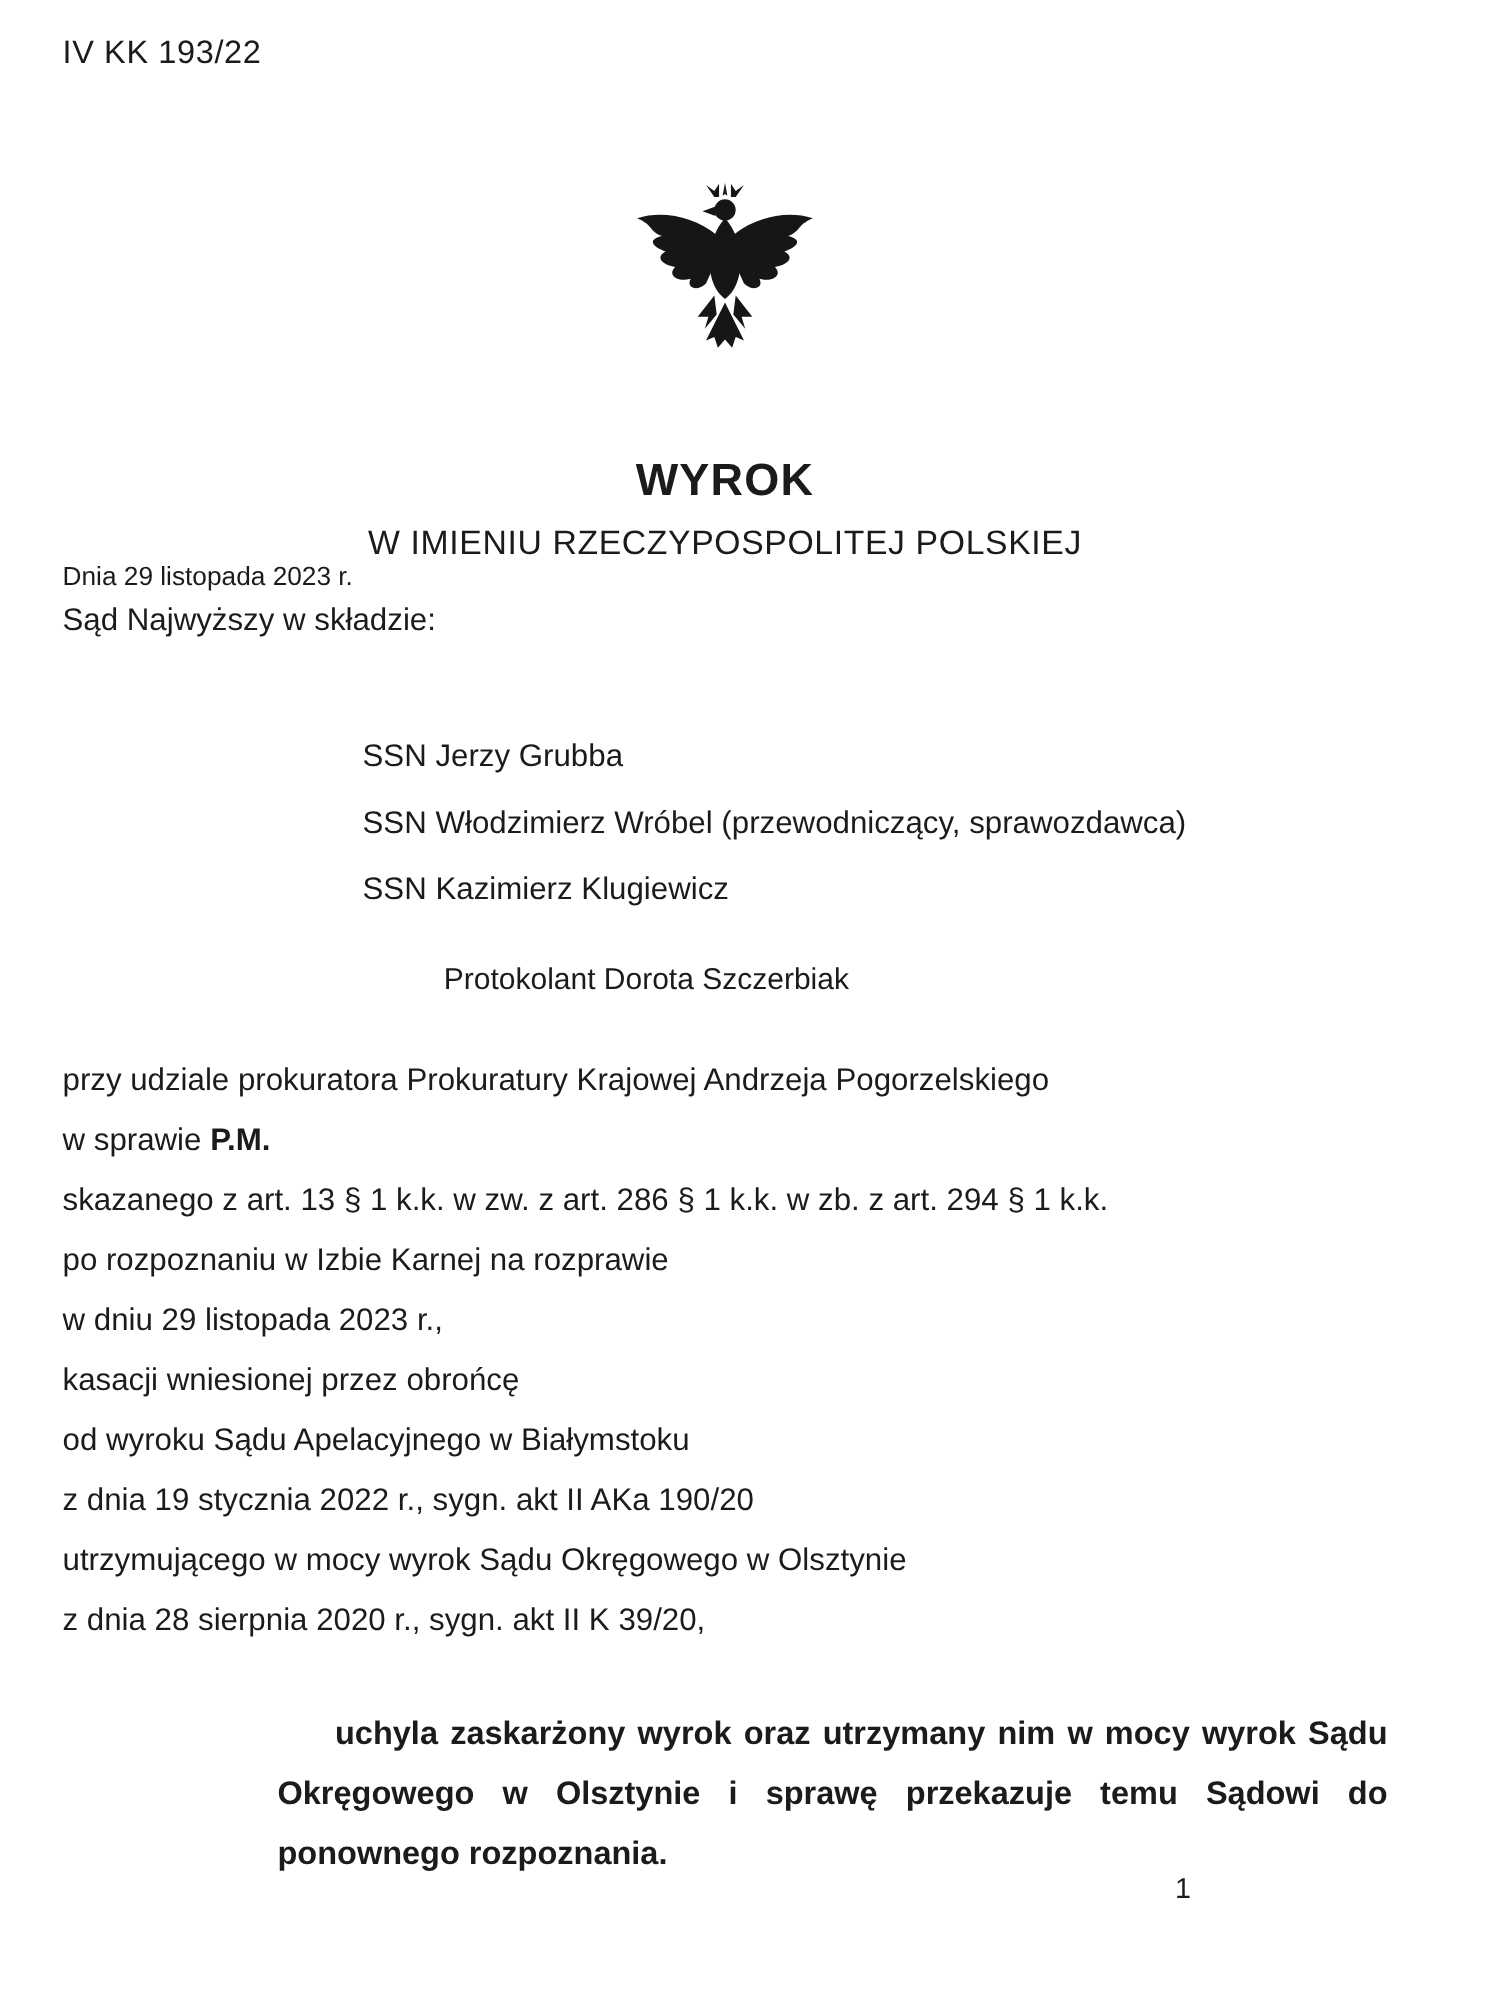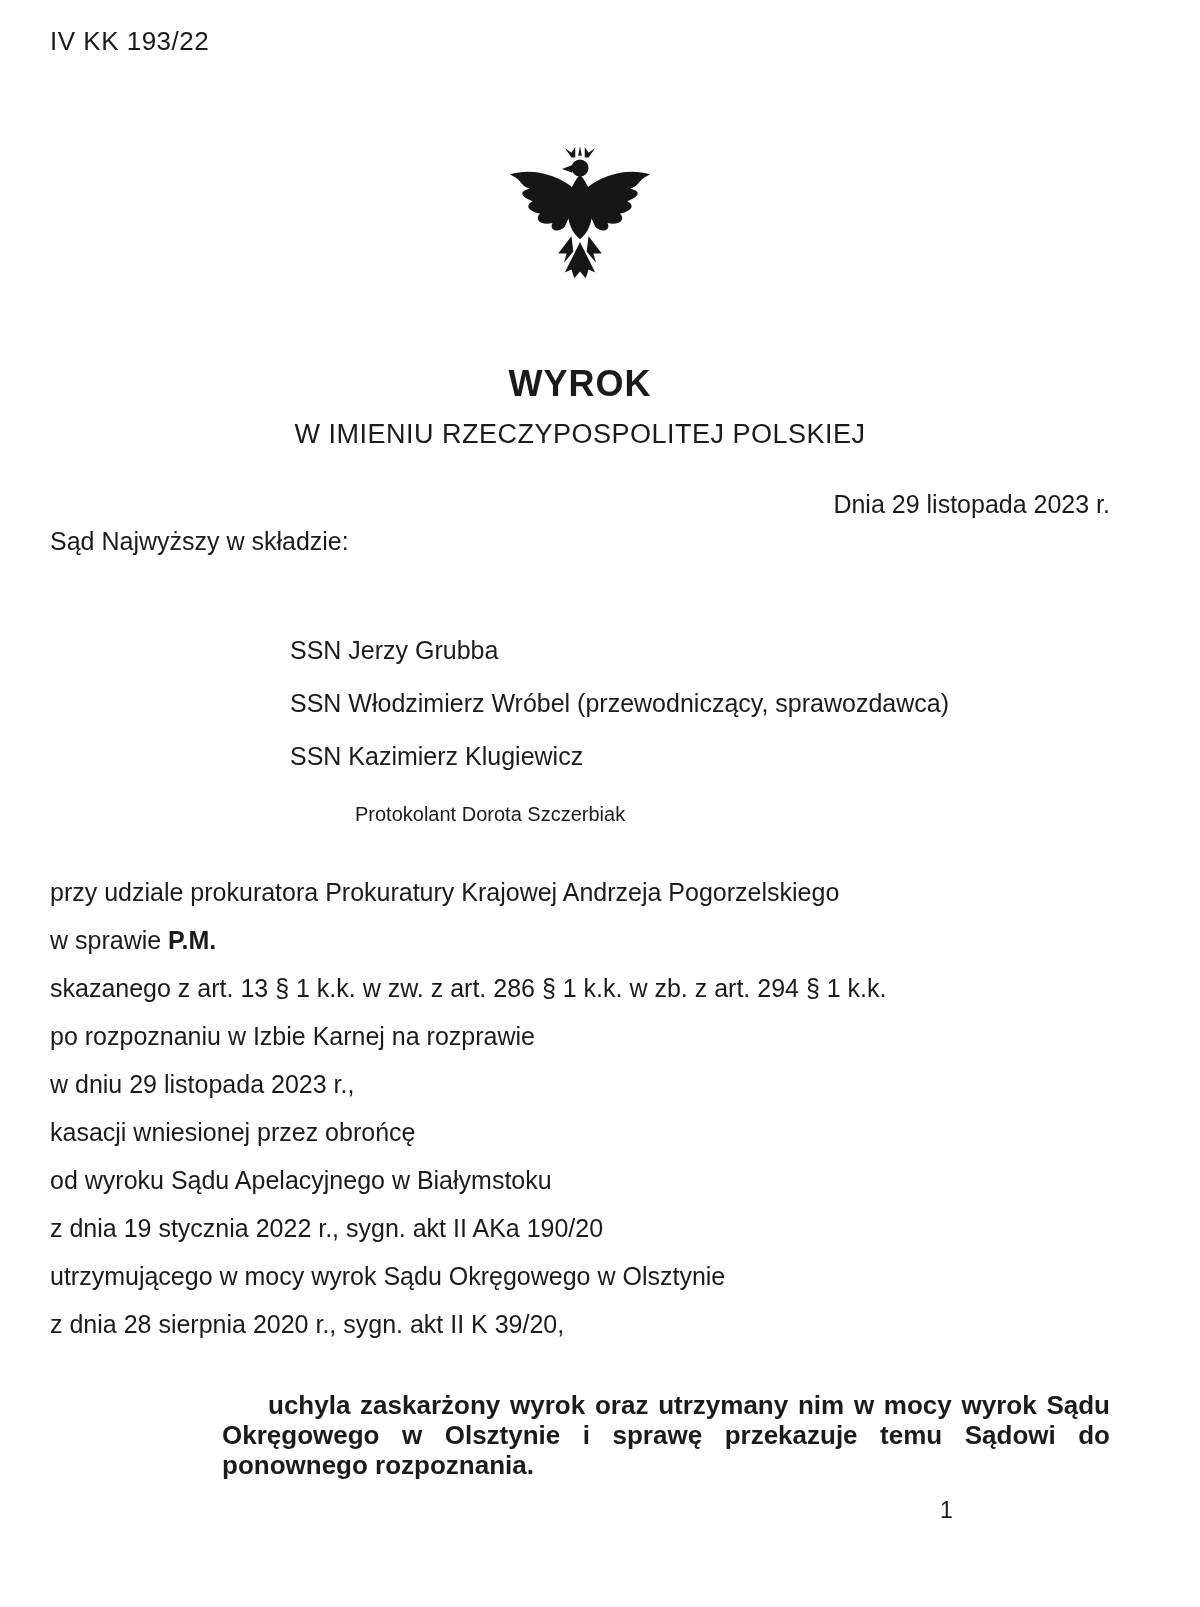--- a/index.html
+++ b/index.html
@@ -32,53 +32,51 @@
     letter-spacing: 1px;
   }
   .subtitle {
     margin: 14px 0 0 0;
     text-align: center;
     font-size: 27px;
     font-weight: normal;
     letter-spacing: 0.5px;
   }
   .date-line {
-    margin-top: 40px;
-    text-align: right;
-    font-size: 25px;
+    font-size: 21px;
   }
   .composition-intro {
     margin-top: 8px;
     font-size: 25px;
   }
   .judges {
     margin-top: 68px;
     margin-left: 240px;
     font-size: 25px;
     line-height: 53px;
   }
   .clerk-line {
-    margin-top: 20px;
+    margin-top: 32px;
     margin-left: 305px;
-    font-size: 20px;
+    font-size: 24px;
   }
   .body-block {
     margin-top: 42px;
   }
   .body-block p {
     margin: 0;
     font-size: 25px;
     line-height: 48px;
   }
   .party-name { font-weight: bold; }
   .ruling {
     margin: 42px 0 0 172px;
     font-size: 26px;
     font-weight: bold;
-    line-height: 30px;
+    line-height: 48px;
     text-align: justify;
     text-indent: 46px;
   }
   .page-marker {
     position: absolute;
     left: 940px;
     top: 1497px;
     font-size: 23px;
     color: #1b1b1b;
   }

